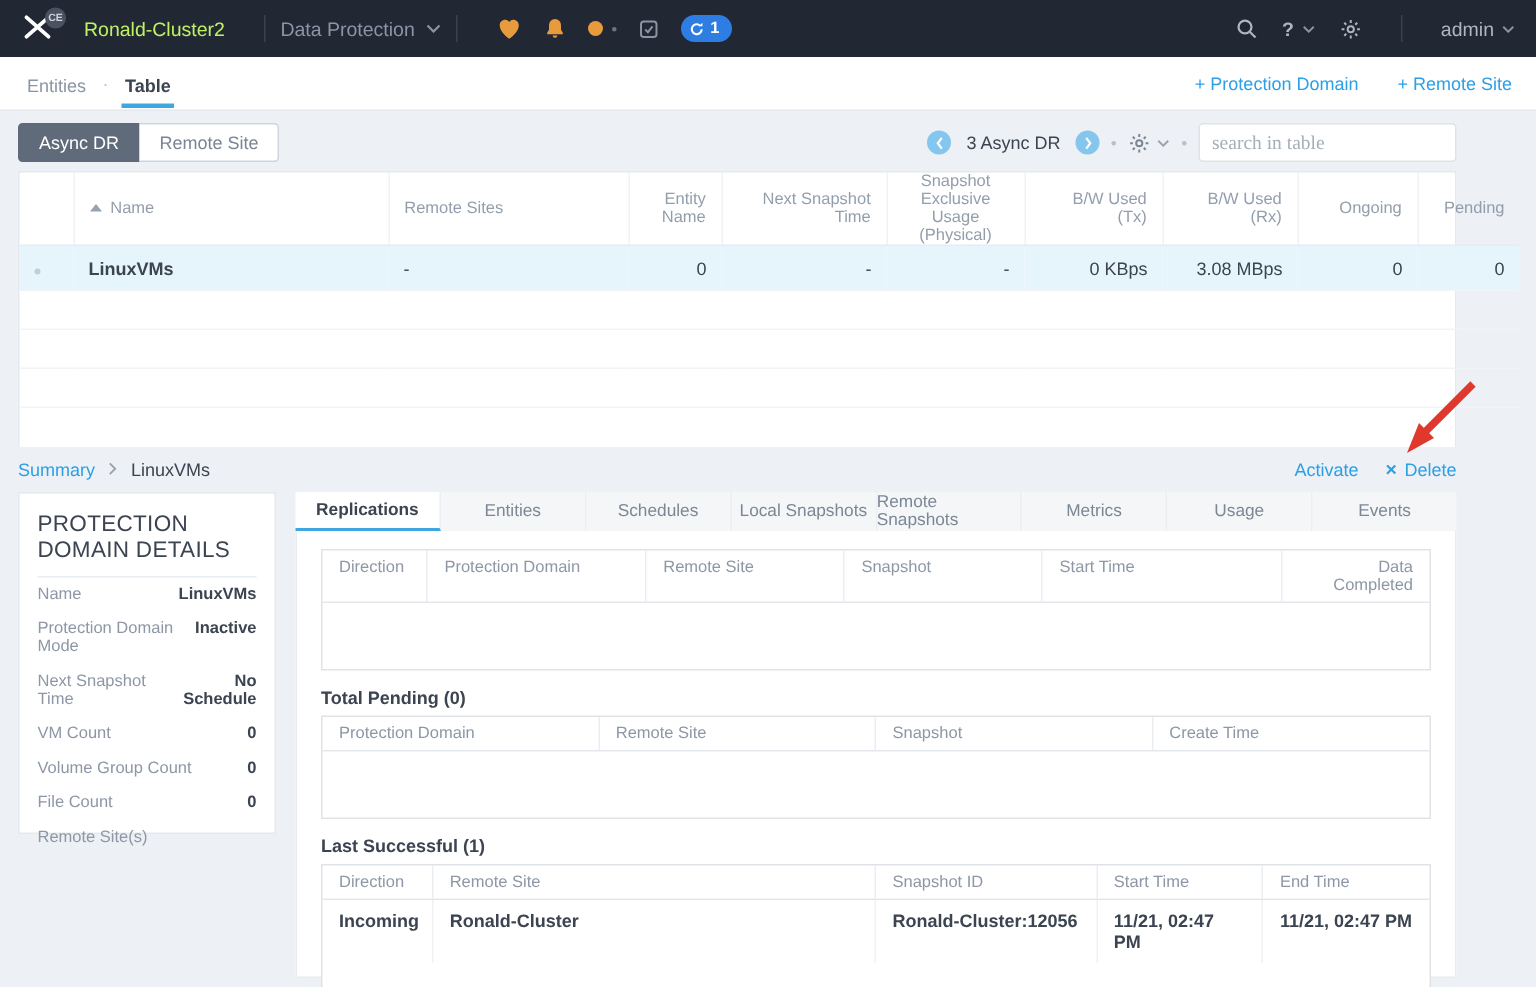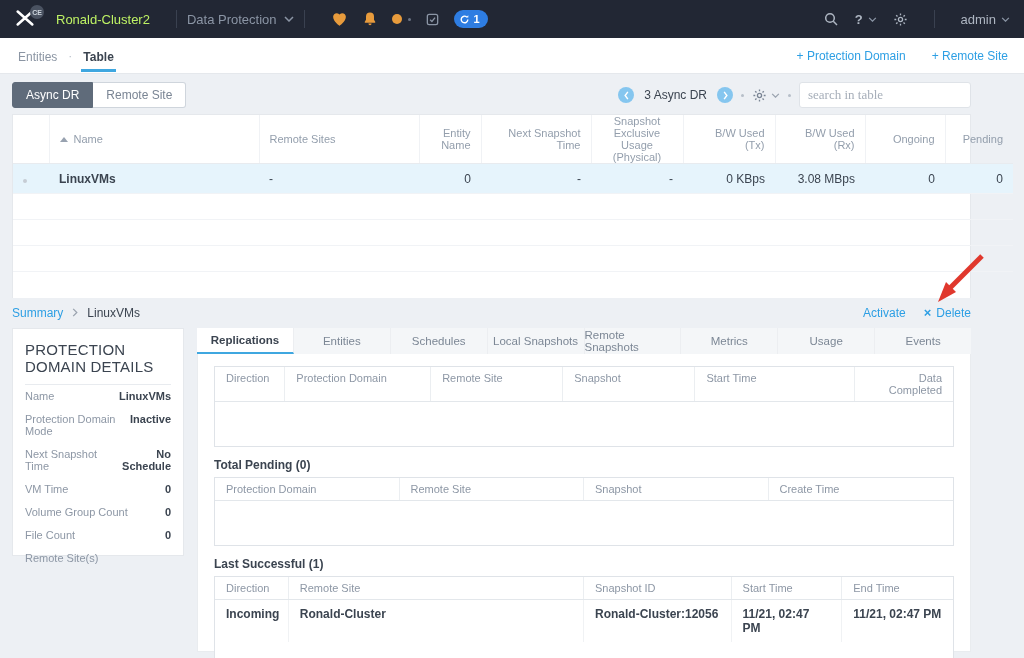--- a/index.html
+++ b/index.html
@@ -303,21 +303,21 @@
       </div>
       <div class="details-row">
         <span class="details-label">Protection Domain Mode</span>
         <span class="details-value">Inactive</span>
       </div>
       <div class="details-row">
         <span class="details-label">Next Snapshot Time</span>
         <span class="details-value">No Schedule</span>
       </div>
       <div class="details-row">
-        <span class="details-label">VM Time</span>
+        <span class="details-label">VM Count</span>
         <span class="details-value">0</span>
       </div>
       <div class="details-row">
         <span class="details-label">Volume Group Count</span>
         <span class="details-value">0</span>
       </div>
       <div class="details-row">
         <span class="details-label">File Count</span>
         <span class="details-value">0</span>
       </div>

